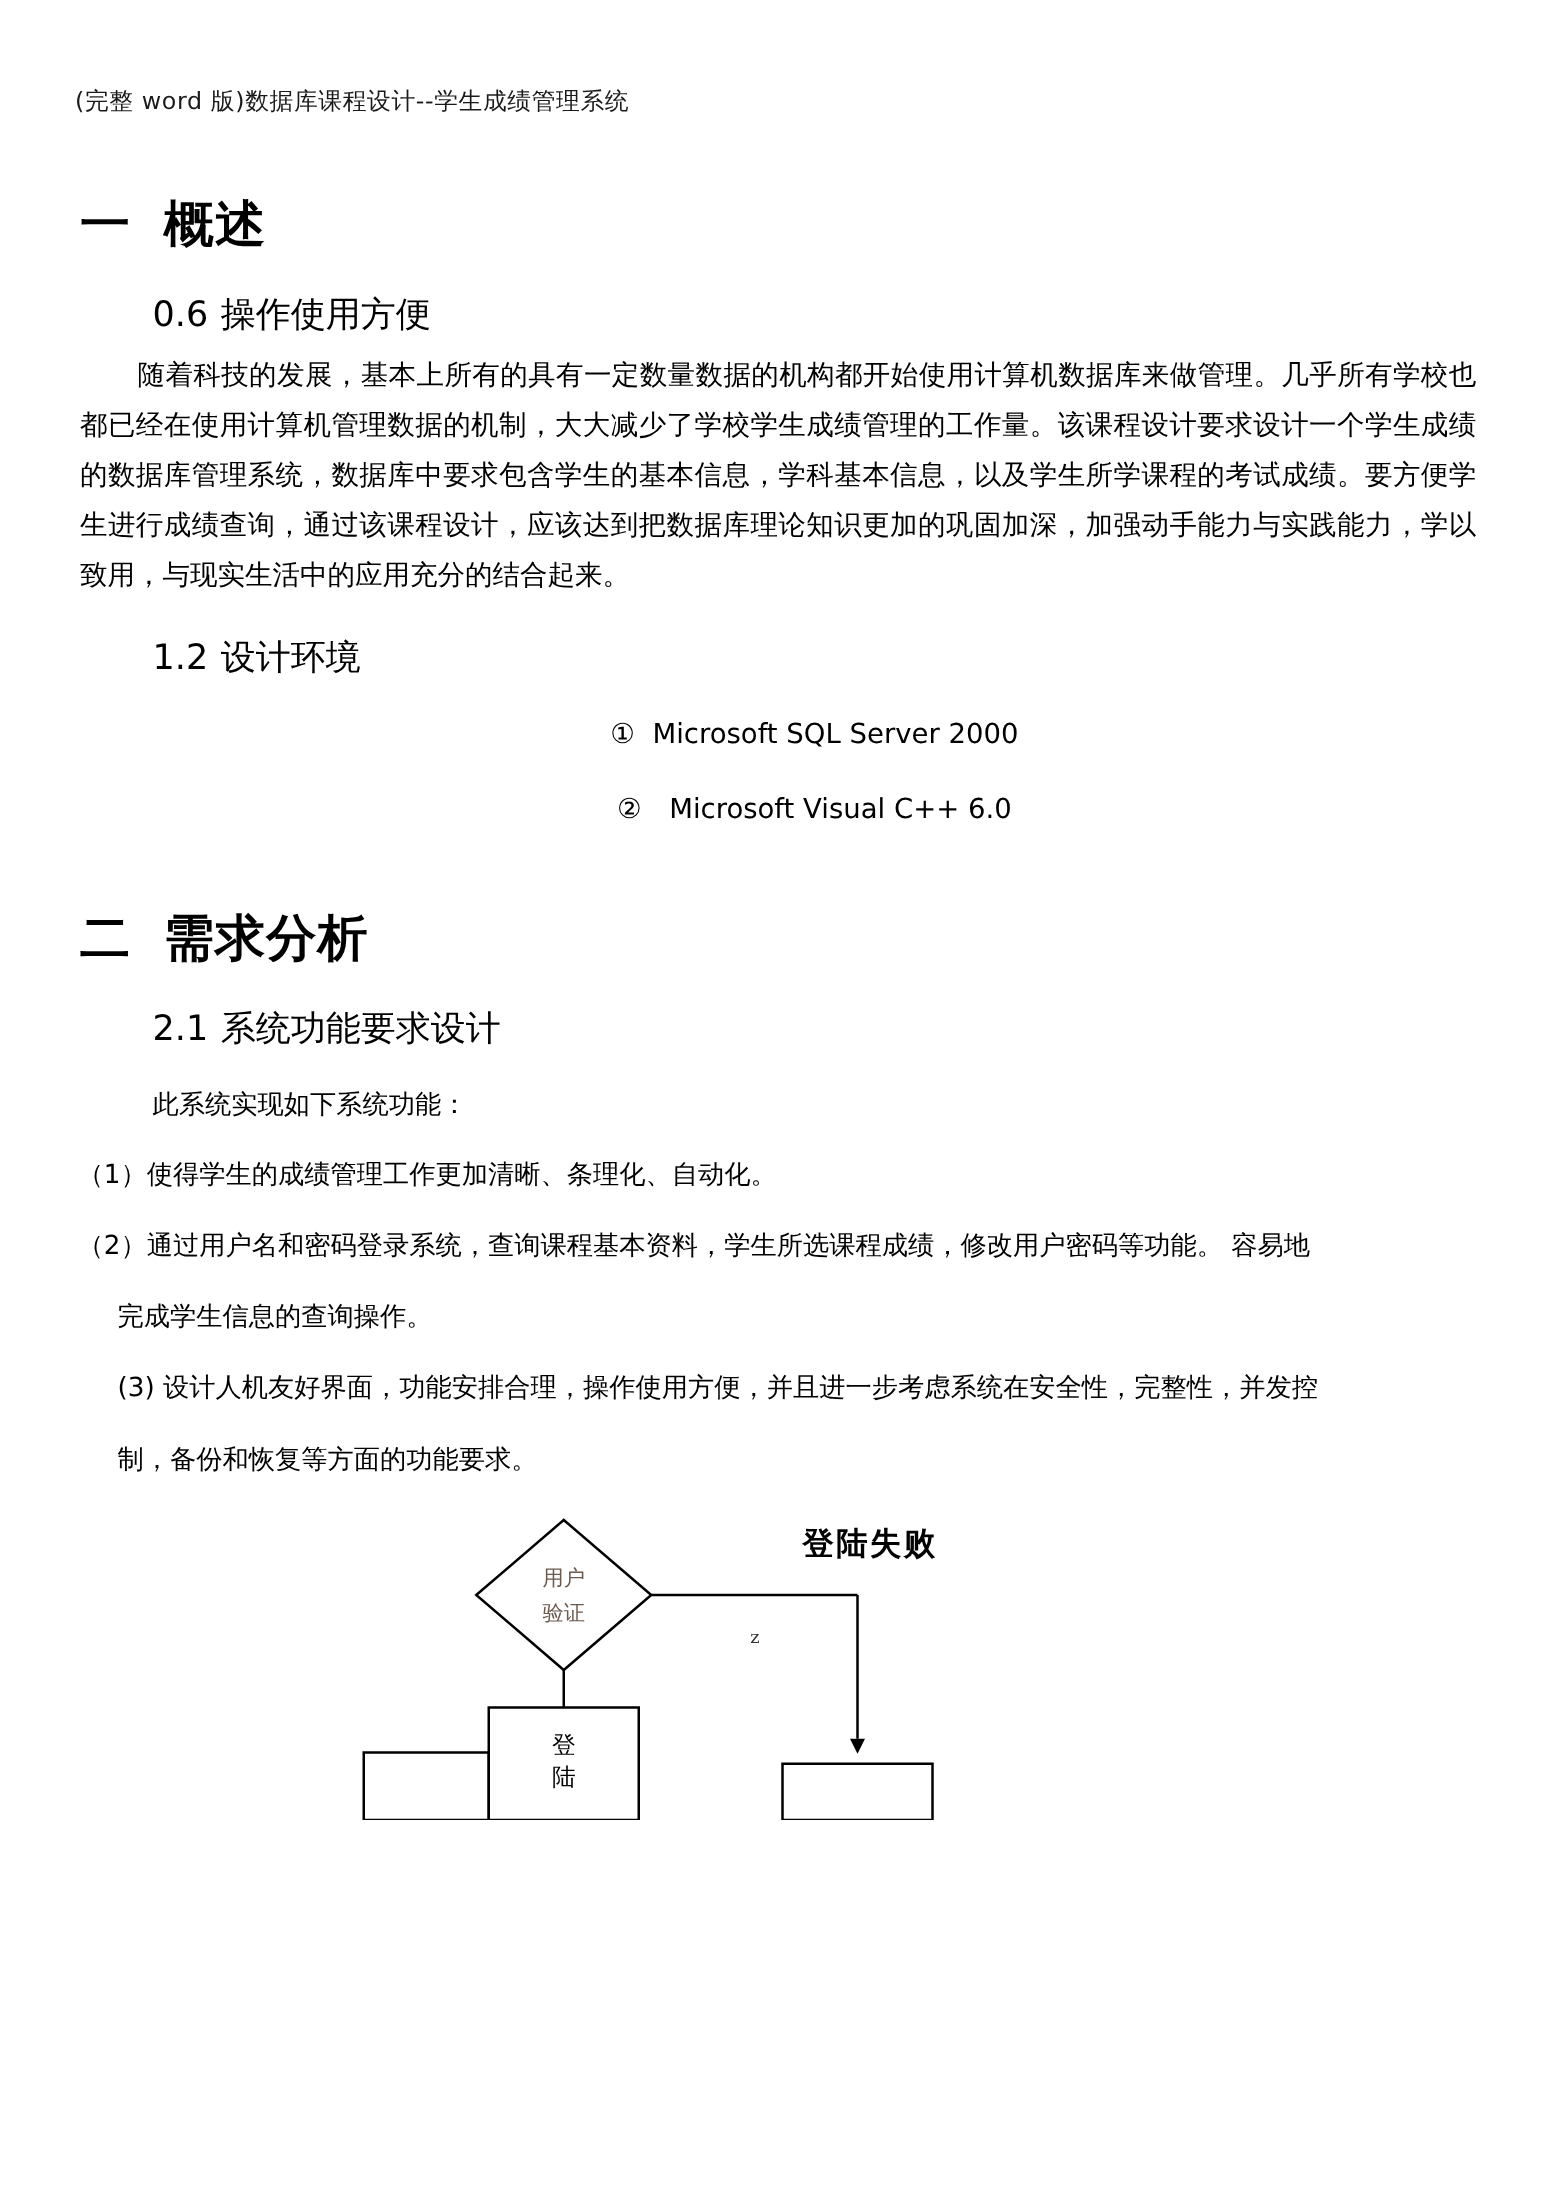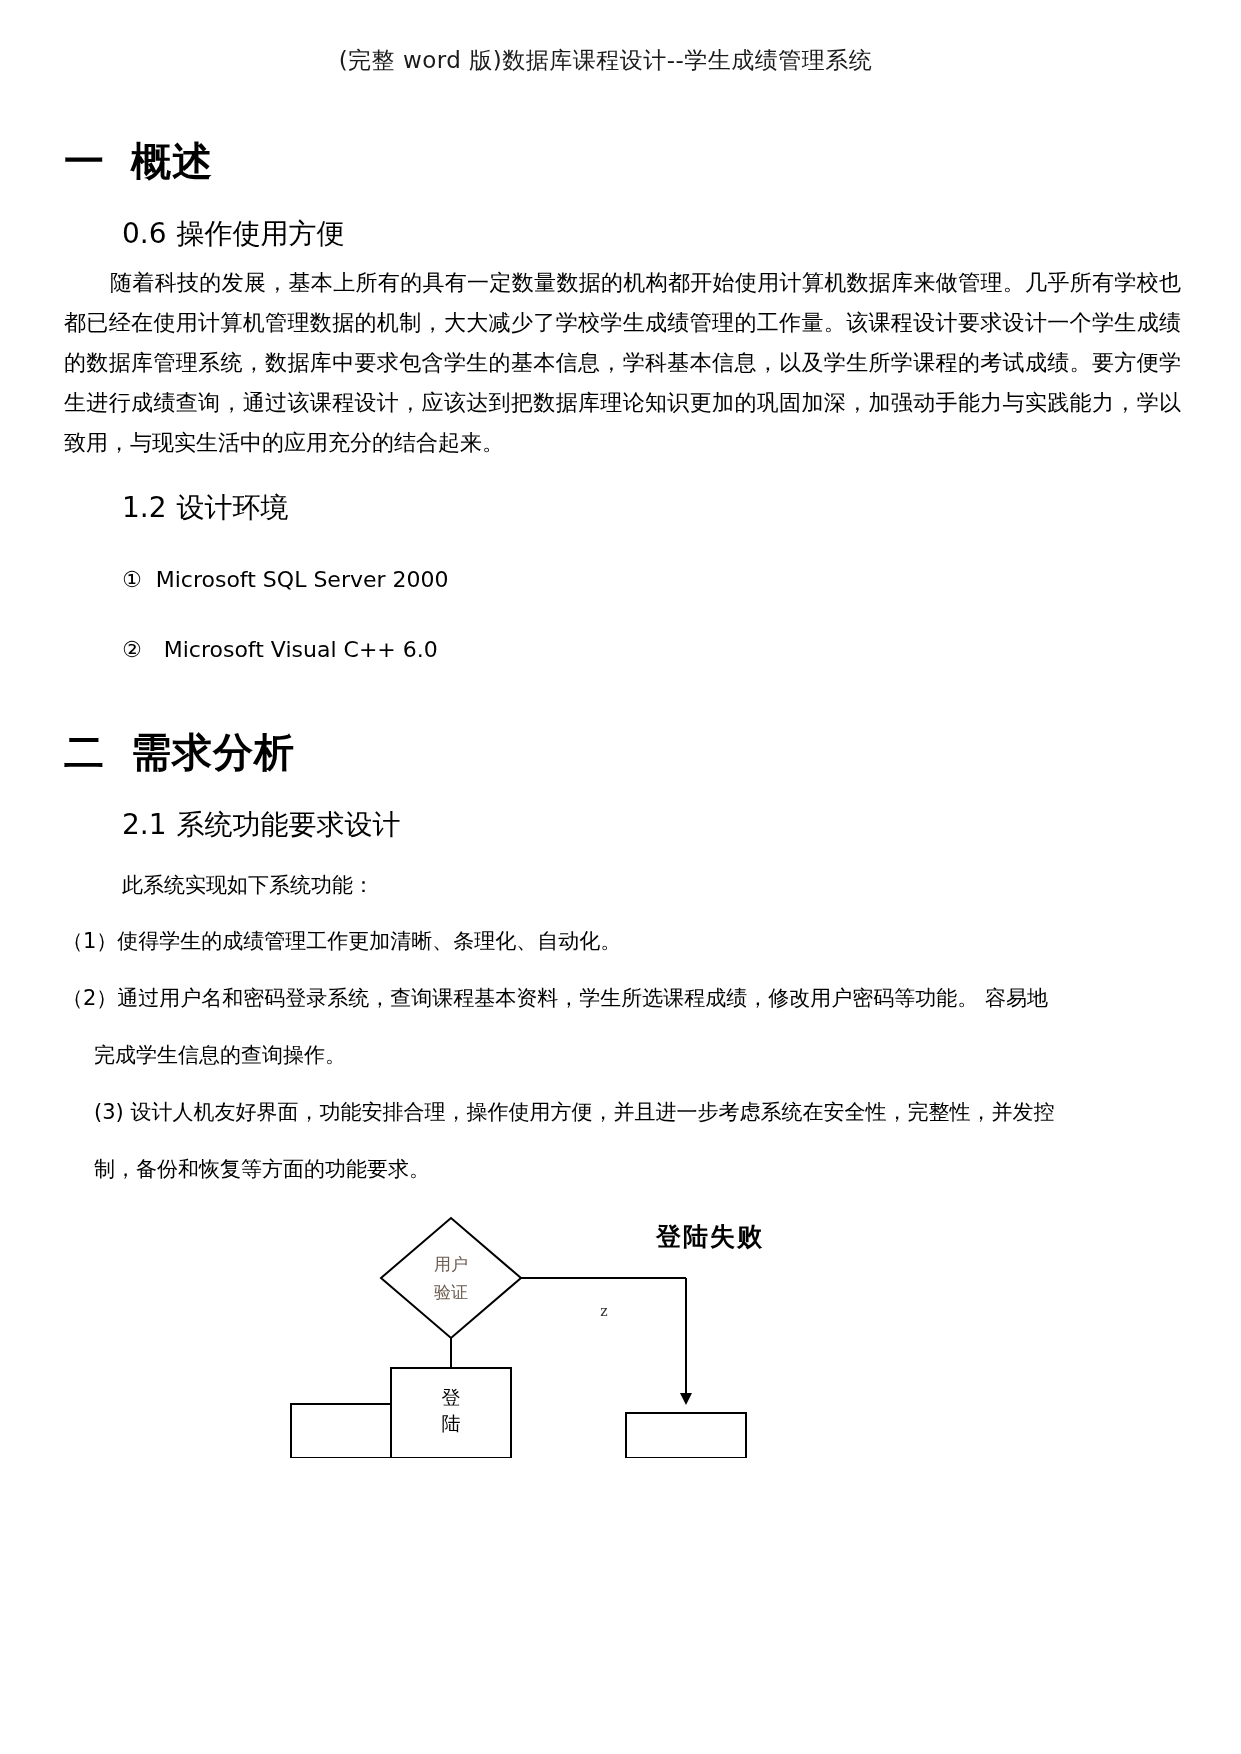--- a/index.html
+++ b/index.html
@@ -15,24 +15,24 @@
     position: relative;
     width: 1241px;
     height: 1754px;
     margin: 0 auto;
     background: #ffffff;
     overflow: hidden;
     box-sizing: border-box;
     padding: 0 60px;
   }
   .header {
-    text-align: center;
-    font-size: 23px;
+    text-align: left;
+    font-size: 19px;
     color: #1a1a1a;
-    padding-top: 45px;
+    padding-top: 68px;
     padding-right: 30px;
     letter-spacing: 0.5px;
   }
   .h1 {
     font-size: 40px;
     font-weight: bold;
     margin: 58px 0 0 0;
     padding-left: 4px;
     letter-spacing: 1px;
   }
@@ -54,22 +54,23 @@
     margin: 10px 0 0 0;
     text-align: justify;
     padding-left: 4px;
   }
   .indent2 {
     text-indent: 46px;
   }
   .list-item {
     font-size: 22px;
     line-height: 34px;
-    margin-top: 36px;
+    margin-top: 26px;
     padding-left: 62px;
+    text-align: center;
   }
   .list-item .marker {
     margin-right: 14px;
   }
   .list-item .marker2 {
     margin-right: 22px;
   }
   .sub-p {
     font-size: 21px;
     line-height: 34px;
@@ -97,21 +98,21 @@
     margin-top: 18px;
     position: relative;
     height: 260px;
   }
   .flow svg {
     display: block;
     margin: 0 auto;
   }
   .fail-label {
     position: absolute;
-    left: 596px;
+    left: 582px;
     top: 12px;
     font-family: "DejaVu Serif", "Liberation Serif", serif;
     font-weight: bold;
     font-size: 25px;
     letter-spacing: 2px;
   }
   .diamond-text {
     font-family: "DejaVu Serif", "Liberation Serif", serif;
     font-size: 17px;
     fill: #6b5a4e;

